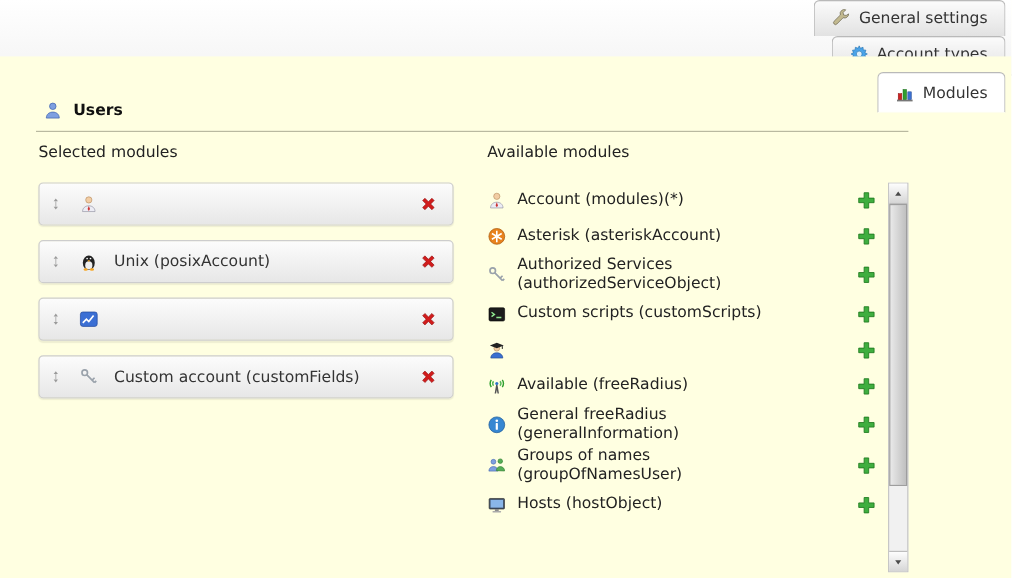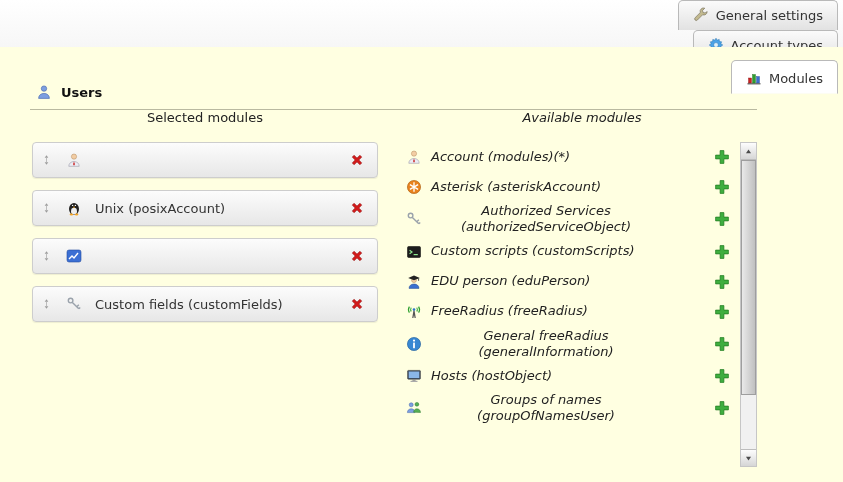--- a/index.html
+++ b/index.html
@@ -13,30 +13,30 @@
   .tab{display:flex;align-items:center;gap:7px;padding:6px 14px 7px;
        background:linear-gradient(#fbfbfb,#e2e2e2);border:1px solid #b9b9b9;border-bottom:none;
        border-radius:5px 5px 0 0;margin-right:5px;color:#333;cursor:pointer;position:relative;
        white-space:nowrap;}
   .tab.active{background:#fff;padding-top:9px;margin-bottom:-1px;border-bottom:1px solid #fdfdf2;z-index:2;}
   .tab-icon{display:inline-flex;width:16px;height:16px;}
   .tab-icon svg{width:16px;height:16px;display:block;}
 
   
   .content{position:absolute;top:47px;left:0;right:0;bottom:0;background:#ffffe1;
-           padding:20px 30px 0;box-sizing:border-box;text-align:center;}
+           padding:20px 30px 0;box-sizing:border-box;}
   .section-header{display:flex;align-items:center;gap:9px;font-weight:bold;color:#111;
                   margin:16px 0 0 6px;height:18px;}
   .section-header .svg16{display:inline-flex;width:16px;height:16px;}
   .svg16 svg{width:16px;height:16px;display:block;}
   hr.section-divider{border:none;border-top:1px solid #b9b9a0;margin:8px 0 0;width:727px;}
 
-  .columns{display:flex;}
+  .columns{display:flex;margin-top:10px;}
   .col-sel{width:346px;margin-left:2px;}
-  .col-avail{margin-left:28px;width:352px;font-style:italic;}
+  .col-avail{margin-left:28px;width:352px;}
   .col-title{color:#222;height:16px;margin-bottom:16px;}
 
   
   .sel-row{display:flex;align-items:center;height:36px;background:linear-gradient(#fcfcfc,#e7e7e7);
            border:1px solid #cdcdcd;border-radius:4px;margin-bottom:12px;
            box-shadow:0 1px 1px rgba(0,0,0,0.07);box-sizing:border-box;}
   .sel-row .move{margin-left:8px;width:12px;display:inline-flex;cursor:grab;}
   .sel-row .move svg{width:11px;height:14px;}
   .sel-row .mod-icon{margin-left:13px;}
   .sel-row .mod-label{margin-left:13px;color:#333;}
@@ -206,21 +206,21 @@
                 </svg>
               </span>
               <span class="mod-icon">
                 <svg viewBox="0 0 16 16">
                   <g fill="none" stroke="#9aa2ab" stroke-width="1.4">
                     <circle cx="4.6" cy="4.6" r="2.3"></circle>
                     <path d="M6.4 6.4l6.4 6.4M10.8 10.8l2-2M12.8 12.8l1.4-1.4"></path>
                   </g>
                 </svg>
               </span>
-              <span class="mod-label">Custom fields (customFields)</span>
+              <span class="mod-label">Custom account (customFields)</span>
               <span class="del">
                 <svg viewBox="0 0 16 16">
                   <path d="M3.2 5.1l1.9-1.9L8 6.1l2.9-2.9 1.9 1.9L9.9 8l2.9 2.9-1.9 1.9L8 9.9l-2.9 2.9-1.9-1.9L6.1 8z" fill="#d11c1c" stroke="#8e0e0e" stroke-width="0.5"></path>
                 </svg>
               </span>
             </div>
           </div>
       </div>
 
       <div class="col-avail">
@@ -291,54 +291,69 @@
               </div>
               <div class="avail-row">
                 <span class="mod-icon">
                   <svg viewBox="0 0 16 16">
                     <circle cx="8" cy="6.2" r="2.4" fill="#f2cda4" stroke="#b3885a" stroke-width="0.5"></circle>
                     <path d="M2.2 3.9L8 1.6l5.8 2.3L8 6.2z" fill="#222"></path>
                     <path d="M12.6 4.4v2.4" stroke="#222" stroke-width="0.8" fill="none"></path>
                     <path d="M3 14.4c0-2.8 2.2-4.4 5-4.4s5 1.6 5 4.4z" fill="#3a6fd0" stroke="#24498e" stroke-width="0.5"></path>
                   </svg>
                 </span>
-                <span class="mod-label">EDU person (eduPerson)</span>
                 <span class="add">
                   <svg viewBox="0 0 16 16">
                     <path d="M6.1 1.6h3.8v4.5h4.5v3.8H9.9v4.5H6.1V9.9H1.6V6.1h4.5z" fill="#3fae3f" stroke="#1f7a1f" stroke-width="0.7"></path>
                   </svg>
                 </span>
               </div>
               <div class="avail-row">
                 <span class="mod-icon">
                   <svg viewBox="0 0 16 16">
                     <g fill="none" stroke="#2fa02f" stroke-width="1.2">
                       <path d="M3.4 2.6a5.6 5.6 0 0 0 0 6M12.6 2.6a5.6 5.6 0 0 1 0 6"></path>
                       <path d="M5.3 3.7a3 3 0 0 0 0 3.8M10.7 3.7a3 3 0 0 1 0 3.8" stroke="#58b858"></path>
                     </g>
                     <circle cx="8" cy="5.6" r="1.3" fill="#2a72c8"></circle>
                     <path d="M7.4 6.8L6.2 14h1.2l.6-3 .6 3h1.2L8.6 6.8z" fill="#555"></path>
                   </svg>
                 </span>
-                <span class="mod-label">FreeRadius (freeRadius)</span>
+                <span class="mod-label">Available (freeRadius)</span>
                 <span class="add">
                   <svg viewBox="0 0 16 16">
                     <path d="M6.1 1.6h3.8v4.5h4.5v3.8H9.9v4.5H6.1V9.9H1.6V6.1h4.5z" fill="#3fae3f" stroke="#1f7a1f" stroke-width="0.7"></path>
                   </svg>
                 </span>
               </div>
               <div class="avail-row">
                 <span class="mod-icon">
                   <svg viewBox="0 0 16 16">
                     <circle cx="8" cy="8" r="6.6" fill="#3787d2" stroke="#1c5a99" stroke-width="0.6"></circle>
                     <circle cx="8" cy="4.6" r="1.1" fill="#fff"></circle>
                     <rect x="7.1" y="6.6" width="1.8" height="5.6" rx="0.5" fill="#fff"></rect>
                   </svg>
                 </span>
                 <span class="mod-label">General freeRadius (generalInformation)</span>
+                <span class="add">
+                  <svg viewBox="0 0 16 16">
+                    <path d="M6.1 1.6h3.8v4.5h4.5v3.8H9.9v4.5H6.1V9.9H1.6V6.1h4.5z" fill="#3fae3f" stroke="#1f7a1f" stroke-width="0.7"></path>
+                  </svg>
+                </span>
+              </div>
+              <div class="avail-row">
+                <span class="mod-icon">
+                  <svg viewBox="0 0 16 16">
+                    <circle cx="5.2" cy="4.8" r="2" fill="#7d9fe0" stroke="#3f62ad" stroke-width="0.5"></circle>
+                    <path d="M1.4 12.6c0-2.4 1.7-3.8 3.8-3.8s3.8 1.4 3.8 3.8z" fill="#7d9fe0" stroke="#3f62ad" stroke-width="0.5"></path>
+                    <circle cx="10.9" cy="4.3" r="1.9" fill="#56ae56" stroke="#2e7b2e" stroke-width="0.5"></circle>
+                    <path d="M7.6 12.2c.2-2.2 1.6-3.4 3.3-3.4 1.9 0 3.6 1.4 3.6 3.7z" fill="#56ae56" stroke="#2e7b2e" stroke-width="0.5"></path>
+                  </svg>
+                </span>
+                <span class="mod-label">Groups of names (groupOfNamesUser)</span>
                 <span class="add">
                   <svg viewBox="0 0 16 16">
                     <path d="M6.1 1.6h3.8v4.5h4.5v3.8H9.9v4.5H6.1V9.9H1.6V6.1h4.5z" fill="#3fae3f" stroke="#1f7a1f" stroke-width="0.7"></path>
                   </svg>
                 </span>
               </div>
               <div class="avail-row">
                 <span class="mod-icon">
                   <svg viewBox="0 0 16 16">
                     <rect x="1.6" y="2.4" width="12.8" height="8.8" rx="0.8" fill="#44546a" stroke="#222" stroke-width="0.5"></rect>
@@ -347,36 +362,20 @@
                     <rect x="4.4" y="12.8" width="7.2" height="1.2" rx="0.4" fill="#aaa"></rect>
                   </svg>
                 </span>
                 <span class="mod-label">Hosts (hostObject)</span>
                 <span class="add">
                   <svg viewBox="0 0 16 16">
                     <path d="M6.1 1.6h3.8v4.5h4.5v3.8H9.9v4.5H6.1V9.9H1.6V6.1h4.5z" fill="#3fae3f" stroke="#1f7a1f" stroke-width="0.7"></path>
                   </svg>
                 </span>
               </div>
-              <div class="avail-row">
-                <span class="mod-icon">
-                  <svg viewBox="0 0 16 16">
-                    <circle cx="5.2" cy="4.8" r="2" fill="#7d9fe0" stroke="#3f62ad" stroke-width="0.5"></circle>
-                    <path d="M1.4 12.6c0-2.4 1.7-3.8 3.8-3.8s3.8 1.4 3.8 3.8z" fill="#7d9fe0" stroke="#3f62ad" stroke-width="0.5"></path>
-                    <circle cx="10.9" cy="4.3" r="1.9" fill="#56ae56" stroke="#2e7b2e" stroke-width="0.5"></circle>
-                    <path d="M7.6 12.2c.2-2.2 1.6-3.4 3.3-3.4 1.9 0 3.6 1.4 3.6 3.7z" fill="#56ae56" stroke="#2e7b2e" stroke-width="0.5"></path>
-                  </svg>
-                </span>
-                <span class="mod-label">Groups of names (groupOfNamesUser)</span>
-                <span class="add">
-                  <svg viewBox="0 0 16 16">
-                    <path d="M6.1 1.6h3.8v4.5h4.5v3.8H9.9v4.5H6.1V9.9H1.6V6.1h4.5z" fill="#3fae3f" stroke="#1f7a1f" stroke-width="0.7"></path>
-                  </svg>
-                </span>
-              </div>
             </div>
           <div class="scrollbar">
             <div class="sb-btn up">
               <span>
                   <svg viewBox="0 0 16 16">
                     <path d="M8 4.5L12.5 11h-9z" fill="#4a4a4a"></path>
                   </svg>
                 </span>
             </div>
             <div class="sb-thumb"></div>

